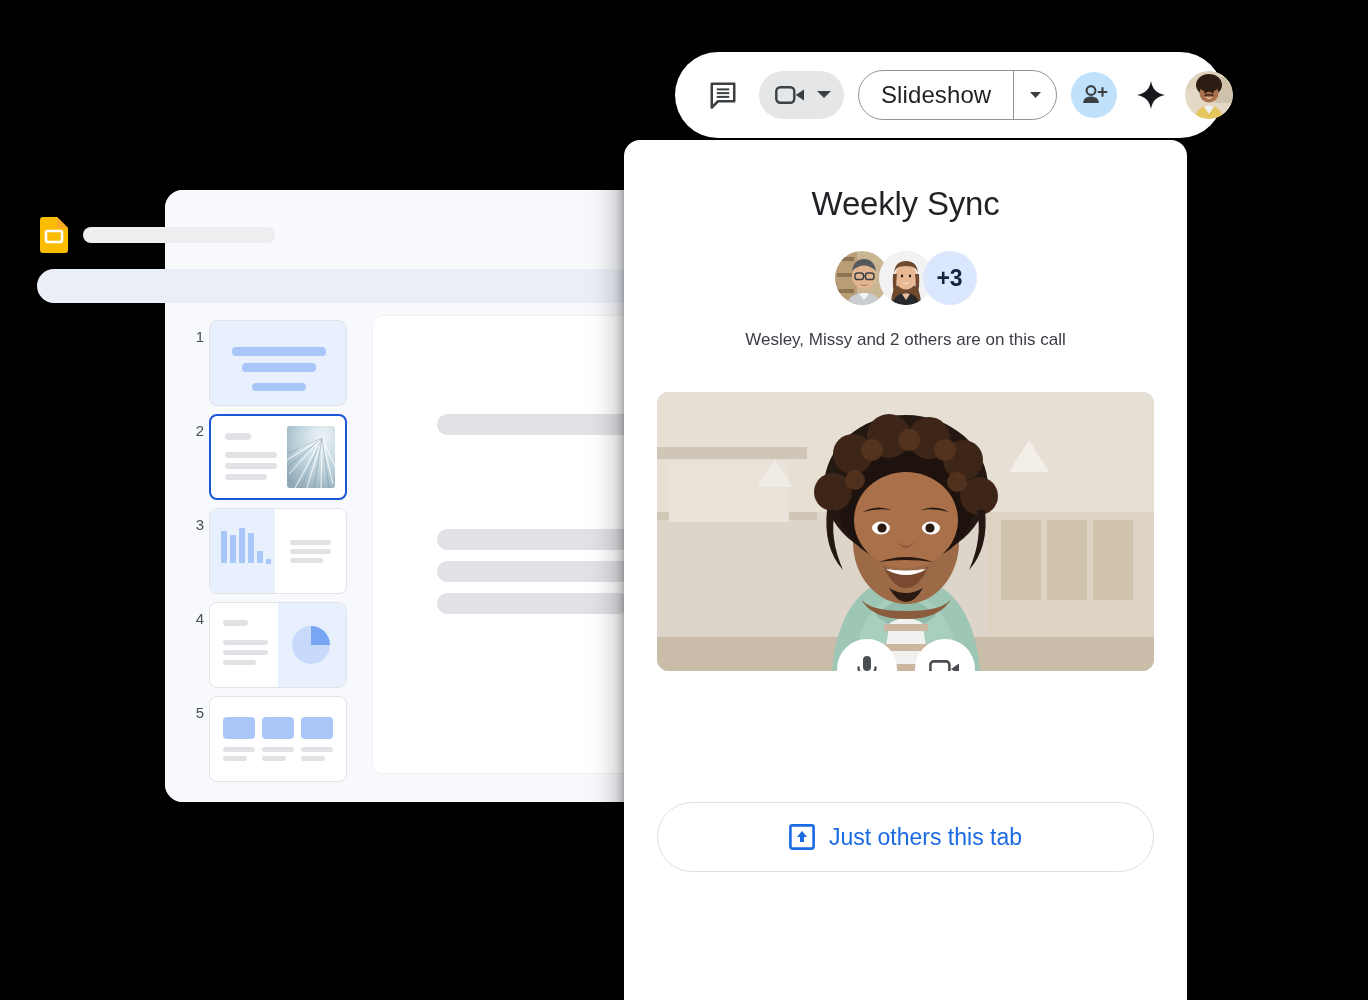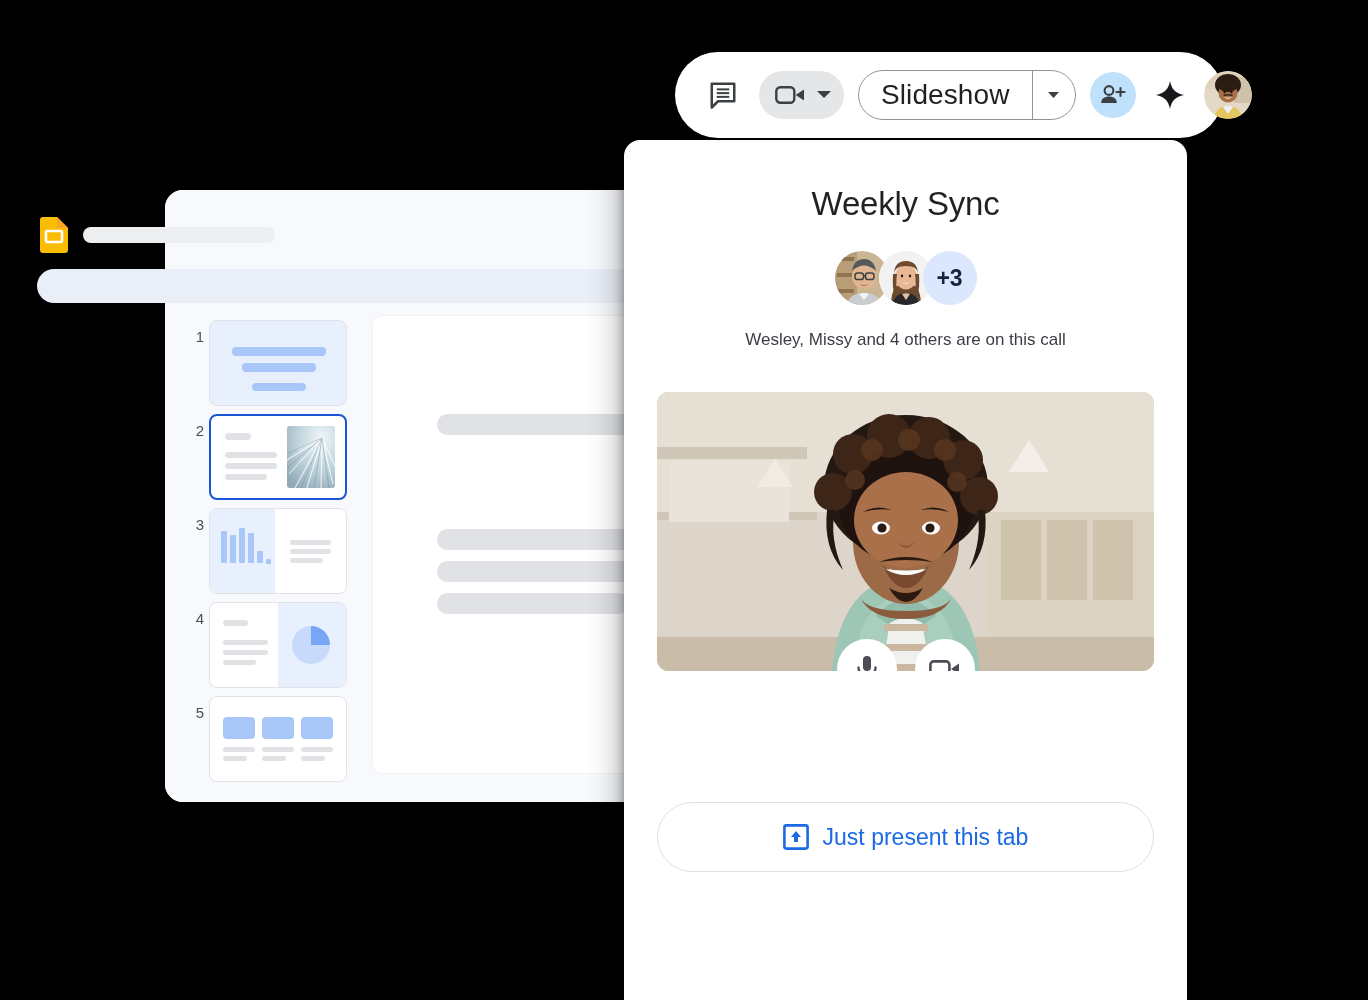--- a/index.html
+++ b/index.html
@@ -113,21 +113,21 @@
     height: 50px;
     border: 1px solid #8f9499;
     border-radius: 25px;
     display: flex; align-items: stretch;
     flex: 0 0 auto;
     background: #fff;
   }
   .split-main {
     display: flex; align-items: center; justify-content: center;
     padding: 0 22px;
-    font-size: 28px; color: #1f2125;
+    font-size: 24px; color: #1f2125;
     letter-spacing: .1px;
   }
   .split-divider { width: 1px; background: #8f9499; }
   .split-arrow {
     display: flex; align-items: center; justify-content: center;
     width: 42px;
   }
   .invite-btn {
     width: 46px; height: 46px; border-radius: 23px;
     background: #bfe1fb;
@@ -474,21 +474,21 @@
             <ellipse cx="31" cy="25" rx="1.2" ry="1.4" fill="#2c1b11"></ellipse>
             <path d="M23 31 q4 3.4 8 0 q-4 1.8 -8 0z" fill="#ffffff"></path>
             <path d="M13 54 q3 -12 14 -12 q11 0 14 12z" fill="#26282b"></path>
             <path d="M23 43 l4 6 l4 -6 q-4 -1.6 -8 0z" fill="#e9bfa0"></path>
           </g>
         </svg>
       </div>
       <div class="av plus">+3</div>
     </div>
 
-    <div class="meet-sub">Wesley, Missy and 4 others are on this call</div>
+    <div class="meet-sub">Wesley, Missy and 2 others are on this call</div>
 
     <div class="video-tile">
       <svg width="497" height="279" viewBox="0 0 497 279" preserveAspectRatio="xMidYMid slice">
         <rect width="497" height="279" fill="#ddd5c9"></rect>
         <rect x="0" y="0" width="497" height="120" fill="#e6dfd4"></rect>
         <rect x="0" y="55" width="150" height="12" fill="#cfc6b8"></rect>
         <rect x="0" y="120" width="160" height="8" fill="#cfc6b8"></rect>
         <rect x="12" y="70" width="120" height="60" fill="#e9e3d9"></rect>
         <rect x="330" y="120" width="167" height="130" fill="#ddd3c2"></rect>
         <g fill="#cfc3ae">
@@ -567,17 +567,17 @@
     </div>
 
 
     <button class="btn-secondary">
       <span style="display:flex;">
         <svg width="26" height="26" viewBox="0 0 26 26">
           <rect x="1.4" y="1.4" width="23.2" height="23.2" rx="2" fill="none" stroke="#1b6ae4" stroke-width="2.6"></rect>
           <path d="M13 7 l5 6 h-3 v5 h-4 v-5 h-3z" fill="#1b6ae4"></path>
         </svg>
       </span>
-      <span>Just present this tab</span>
+      <span>Just others this tab</span>
     </button>
   </div>
 
 </div>
 
 </body></html>

